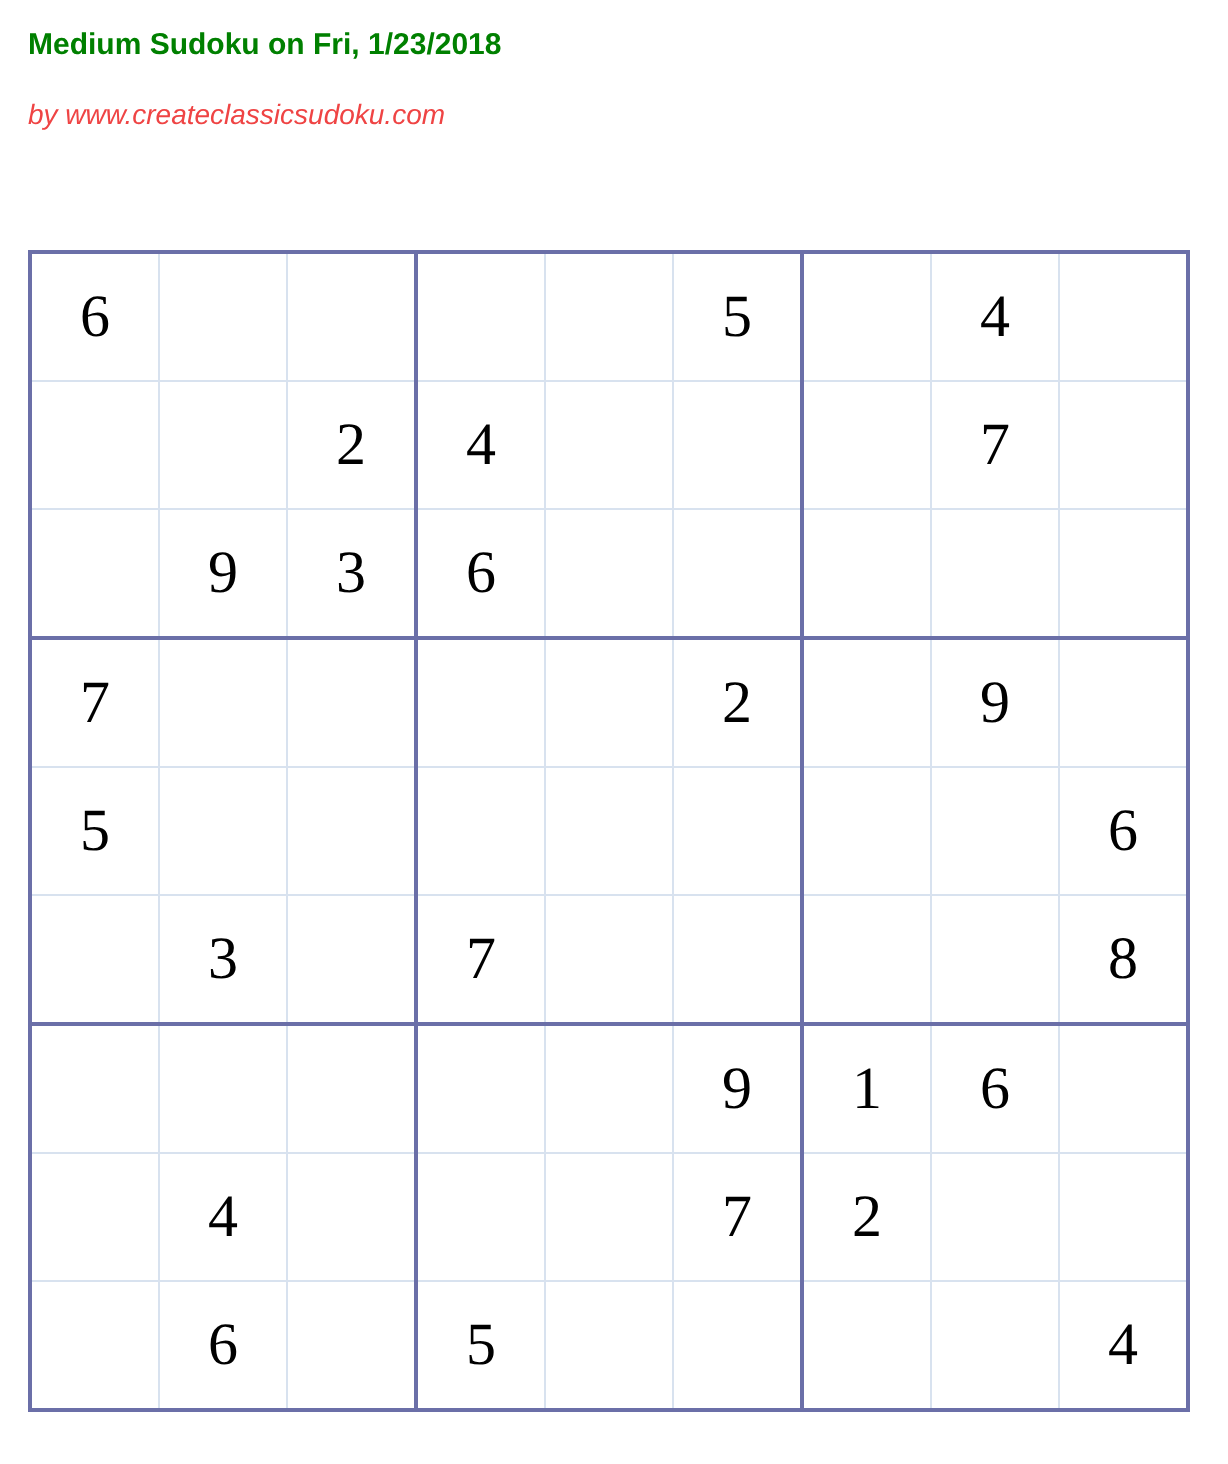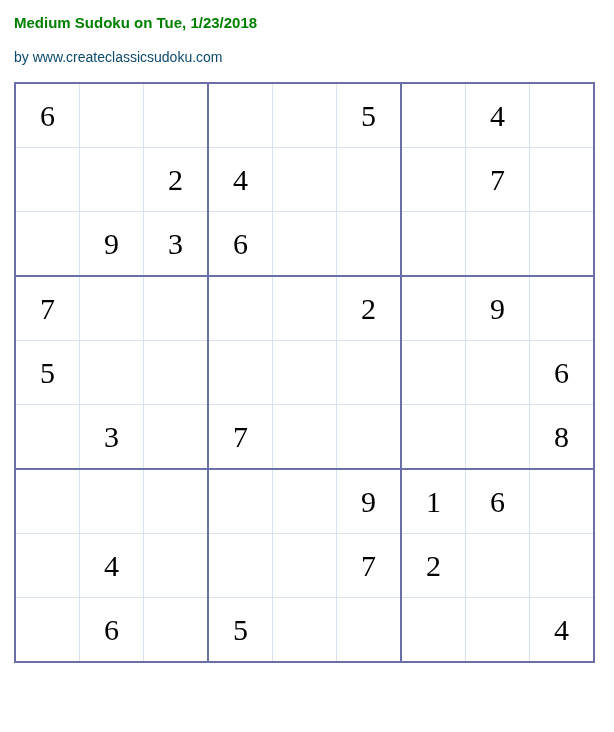--- a/index.html
+++ b/index.html
@@ -10,23 +10,24 @@
     width: 614px;
     box-sizing: border-box;
   }
   .title {
     color: #008000;
     font-weight: bold;
     font-size: 15px;
     margin-bottom: 18px;
   }
   .byline {
-    color: #0c4a6e;
+    color: #ef4444;
     font-size: 14px;
-    margin-bottom: 17px;
+    margin-bottom: 60px;
+    font-style: italic;
   }
   .sudoku {
     border-collapse: collapse;
     border: 2px solid #6b6fa8;
   }
   .sudoku td {
     width: 63px;
     height: 63px;
     border: 1px solid #d8e2ef;
     text-align: center;
@@ -42,21 +43,21 @@
   .sudoku tr:nth-child(6) td { border-bottom: 2px solid #6b6fa8; }
   .sudoku tr:nth-child(9) td { border-bottom: 2px solid #6b6fa8; }
   .sudoku td:nth-child(1) { border-left: 2px solid #6b6fa8; }
   .sudoku td:nth-child(3),
   .sudoku td:nth-child(6) { border-right: 2px solid #6b6fa8; }
   .sudoku td:nth-child(9) { border-right: 2px solid #6b6fa8; }
 </style>
 </head>
 <body>
 
-<div class="title">Medium Sudoku on Tue, 1/23/2018</div>
+<div class="title">Medium Sudoku on Fri, 1/23/2018</div>
 <div class="byline">by www.createclassicsudoku.com</div>
 
 <table class="sudoku">
   <tbody id="grid-body">
       <tr>
         <td>6</td>
         <td></td>
         <td></td>
         <td></td>
         <td></td>

